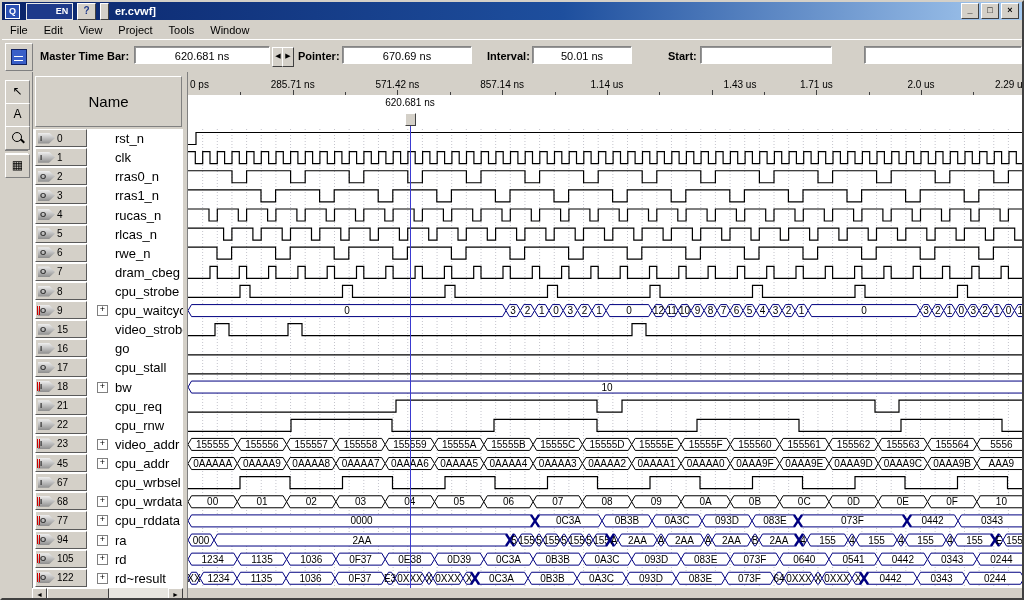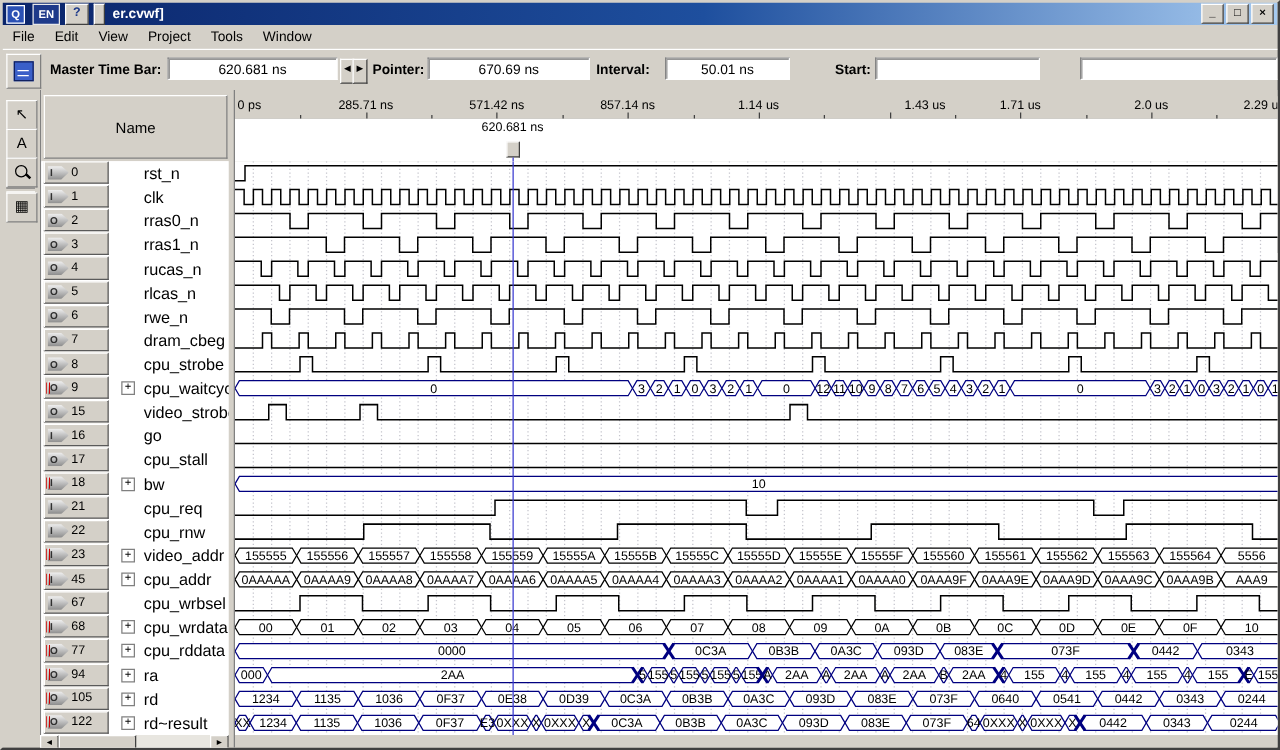--- a/index.html
+++ b/index.html
@@ -8,21 +8,21 @@
        border:2px solid;border-color:#d4d0c8 #404040 #404040 #d4d0c8;box-sizing:border-box;}
   
   .titlebar{position:absolute;left:0;top:0;right:0;height:18px;
     background:linear-gradient(90deg,#0a246a 0%,#1e4f9e 55%,#a6caf0 100%);
     display:flex;align-items:center;color:#fff;font-size:11px;font-weight:bold;white-space:nowrap;}
   .app-icon{width:13px;height:13px;margin:0 4px 0 3px;background:#2a50b4;border:1px solid #fff;
     color:#fff;font-size:9px;font-weight:bold;text-align:center;line-height:12px;flex:none;}
   .title-seg{overflow:hidden;}
   .langbar{display:flex;align-items:center;margin:0 2px;flex:none;}
   .lang-badge{width:20px;height:15px;background:#1e3a8a;border:1px solid #e8e8e8;color:#fff;
-    font-size:9px;font-weight:bold;text-align:center;line-height:14px;margin-right:4px;}
+    font-size:9px;font-weight:bold;text-align:center;line-height:14px;margin-right:4px;padding-left:25px;}
   .help-btn{width:17px;height:15px;background:#d4d0c8;border:1px solid;border-color:#fff #404040 #404040 #fff;
     color:#1e3a8a;font-size:10px;font-weight:bold;text-align:center;line-height:14px;margin-right:4px;}
   .lang-handle{width:7px;height:15px;background:#d4d0c8;border:1px solid;border-color:#fff #404040 #404040 #fff;
     color:#404040;font-size:6px;text-align:center;line-height:6px;margin-right:4px;}
   .winbtns{margin-left:auto;display:flex;gap:2px;padding-right:3px;flex:none;}
   .wbtn{width:16px;height:14px;background:#d4d0c8;border:1px solid;border-color:#fff #404040 #404040 #fff;
     color:#000;font-size:9px;font-weight:bold;text-align:center;line-height:12px;}
   
   .menubar{position:absolute;left:0;top:18px;right:0;height:19px;background:#d4d0c8;
     display:flex;align-items:center;font-size:11px;color:#000;border-bottom:1px solid #c0bcb4;}
@@ -49,21 +49,21 @@
   .rail-sep{position:absolute;left:3px;width:23px;height:2px;border-top:1px solid #808080;border-bottom:1px solid #fff;}
   .zoom-glyph{position:relative;display:inline-block;width:12px;height:12px;top:3px;}
   .zoom-glyph::before{content:"";position:absolute;left:0;top:0;width:8px;height:8px;border:1.5px solid #000;border-radius:50%;}
   .zoom-glyph::after{content:"";position:absolute;left:8px;top:8px;width:5px;height:2px;background:#000;transform:rotate(45deg);}
   
   .name-panel{position:absolute;left:30px;top:70px;width:151px;height:530px;background:#fff;
     border-left:1px solid #808080;box-sizing:border-box;}
   .name-header{position:absolute;left:0;top:0;width:151px;height:57px;background:#d4d0c8;}
   .name-header .inner{position:absolute;left:2px;top:4px;right:2px;bottom:2px;background:#d4d0c8;
     border:1px solid;border-color:#fff #808080 #808080 #fff;
-    display:flex;align-items:center;justify-content:center;font-size:12px;color:#000;}
+    display:flex;align-items:center;justify-content:center;font-size:15px;color:#000;}
   .rows{position:absolute;left:0;top:57px;width:151px;height:459px;background:#fff;overflow:hidden;}
   .sig-row{position:absolute;left:0;width:151px;display:flex;align-items:center;}
   .handle{position:absolute;left:2px;top:0;bottom:1px;width:52px;background:#d4d0c8;
     border:1px solid;border-color:#fff #5a5a5a #5a5a5a #fff;box-sizing:border-box;
     display:flex;align-items:center;}
   .pin{position:relative;width:17px;height:11px;margin:0 2px 0 2px;flex:none;}
   .pin .pb{position:absolute;left:0;top:0;width:17px;height:11px;
     background:linear-gradient(180deg,#efefef,#8d8d8d);
     clip-path:polygon(0 0,11px 0,17px 5.5px,11px 11px,0 11px);}
   .pin .pl{position:absolute;left:2px;top:0;font-size:8px;font-weight:bold;color:#303030;line-height:11px;}
@@ -124,21 +124,21 @@
   <div class="toolbar">
     <div class="tbtn">
         <span class="gl"></span>
       </div>
     <span class="tb-label" style="left:38px">Master Time Bar:</span>
     <div class="tb-field" style="left:132px;width:136px">620.681 ns</div>
     <div class="spin" style="left:270px">◀</div>
     <div class="spin" style="left:280px">▶</div>
     <span class="tb-label" style="left:296px">Pointer:</span>
     <div class="tb-field" style="left:340px;width:130px">670.69 ns</div>
-    <span class="tb-label" style="left:475px">Interval:</span>
+    <span class="tb-label" style="left:485px">Interval:</span>
     <div class="tb-field" style="left:530px;width:100px">50.01 ns</div>
     <span class="tb-label" style="left:666px">Start:</span>
     <div class="tb-field" style="left:698px;width:132px"></div>
     <span class="tb-label" style="left:872px">End:</span>
     <div class="tb-field" style="left:862px;width:158px"></div>
   </div>
 
   <div class="rail" id="rail">
       <div class="rail-btn" style="top: 8px;">↖</div>
       <div class="rail-btn" style="top: 31px;">A</div>

